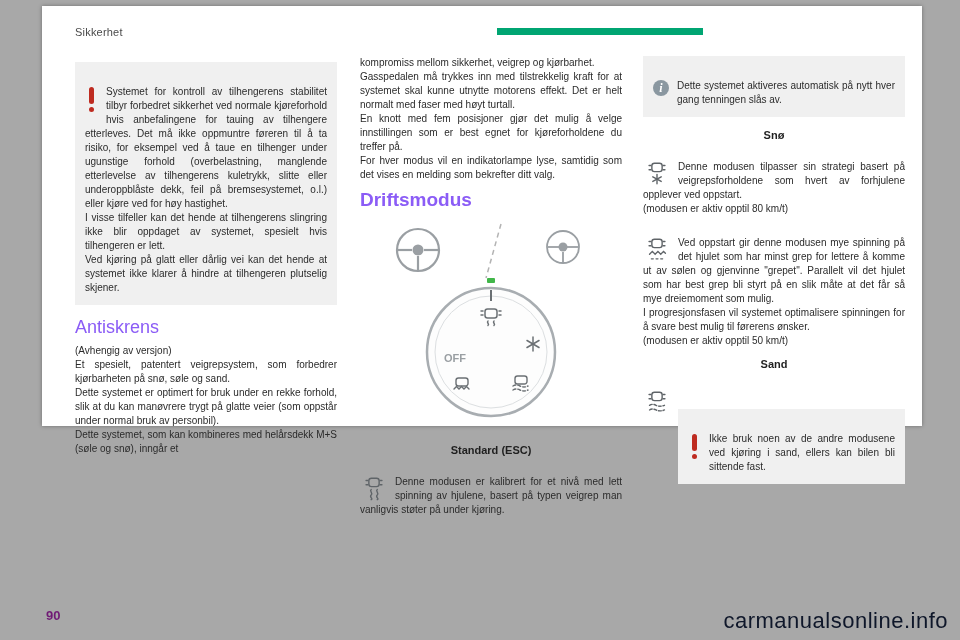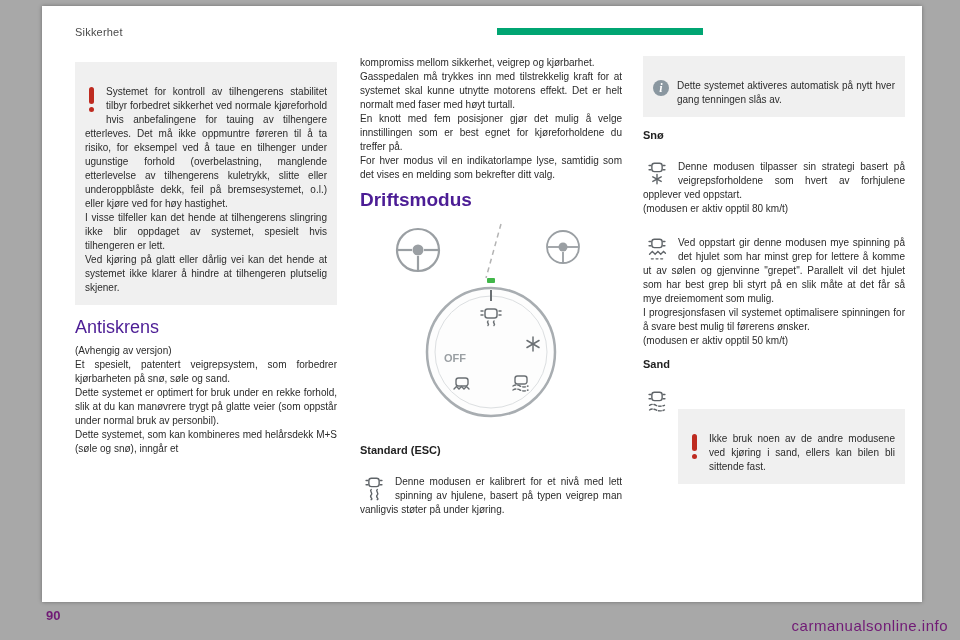--- a/index.html
+++ b/index.html
@@ -3,21 +3,21 @@
 <meta charset="utf-8">
 <style>
   html,body{margin:0;padding:0;}
   body{
     width:960px;height:640px;position:relative;overflow:hidden;
     background:#a8a8a8;
     font-family:"Liberation Sans","DejaVu Sans",sans-serif;
     color:#2b2b2b;
   }
   .page{
-    position:absolute;left:42px;top:6px;width:880px;height:596px;
+    position:absolute;left:42px;top:6px;width:880px;height:420px;
     background:#ffffff;box-shadow:0 0 4px rgba(0,0,0,.35);
   }
   .page-header{
     position:absolute;left:33px;top:20px;font-size:11px;color:#4a4a4a;letter-spacing:.2px;
   }
   .accent-bar{
     position:absolute;left:455px;top:22px;width:206px;height:7px;background:#00a572;
   }
   .col{position:absolute;top:50px;width:262px;font-size:10px;line-height:14px;text-align:justify;}
   .col1{left:33px;}
@@ -30,35 +30,35 @@
   }
   .warn-icon{float:left;width:13px;height:30px;margin:2px 8px 2px 0;
     display:flex;flex-direction:column;align-items:center;}
   .warn-icon .bar{width:5px;height:17px;background:#be2b20;border-radius:2.5px;}
   .warn-icon .dot{width:5px;height:5px;background:#be2b20;border-radius:50%;margin-top:3px;}
   .info-icon{float:left;width:16px;height:16px;margin:1px 8px 2px 0;border-radius:50%;
     background:#8a97a0;color:#ffffff;font-family:"Liberation Serif",serif;
     font-size:12px;font-weight:bold;font-style:italic;
     display:flex;align-items:center;justify-content:center;}
   h1.teal{
-    font-size:18px;line-height:20px;font-weight:400;color:#4c1d95;
+    font-size:18px;line-height:20px;font-weight:400;color:#8b5cf6;
     margin:10px 0 7px 0;text-align:left;
   }
   h1.teal.big{font-weight:700;font-size:19px;margin:8px 0 6px 0;}
   h2.sub{
     font-size:11px;line-height:13px;font-weight:700;color:#1f1f1f;
-    margin:10px 0 4px 0;text-align:left;
+    margin:10px 0 4px 0;text-align:center;
   }
   .mode-icon{float:left;width:28px;height:25px;margin:1px 7px 1px 0;}
   .illustration{width:262px;height:208px;margin:4px 0 2px 0;}
   .page-number{
     position:absolute;left:46px;top:608px;font-size:13px;font-weight:bold;color:#701a75;
   }
   .watermark{
-    position:absolute;right:12px;bottom:6px;font-size:15px;color:#701a75;letter-spacing:.5px;
+    position:absolute;right:12px;bottom:6px;font-size:22px;color:#0f172a;letter-spacing:.5px;
   }
 </style>
 </head>
 <body>
 
 <div class="page">
 
   <div class="page-header">Sikkerhet</div>
   <div class="accent-bar"></div>
 

